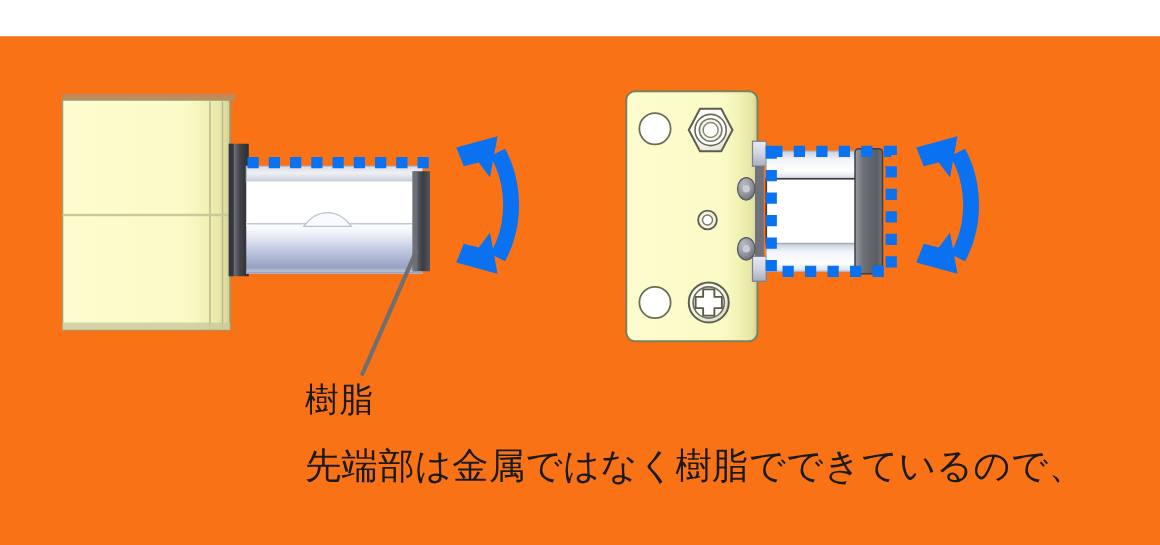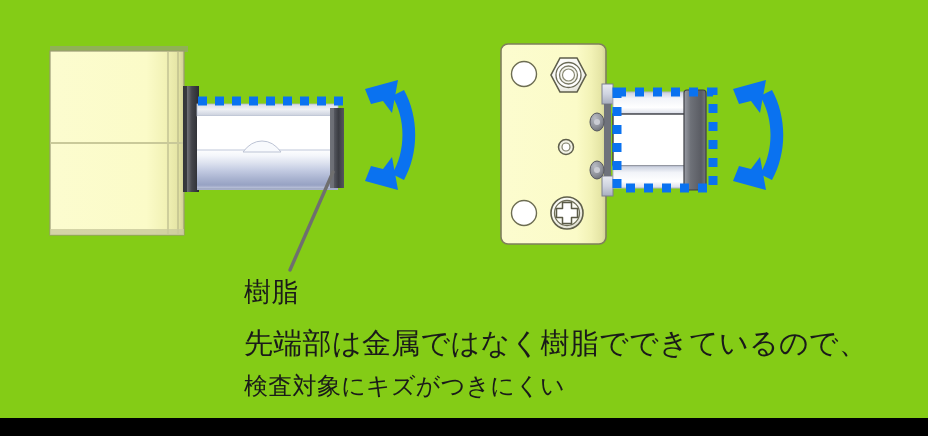--- a/index.html
+++ b/index.html
@@ -10,21 +10,22 @@
   body {
     width: 928px;
     height: 436px;
     position: relative;
     overflow: hidden;
     font-family: "Liberation Sans", "DejaVu Sans", sans-serif;
   }
   .stage {
     position: absolute;
     inset: 0;
-    background: #84cc16;
+    background: #f97316;
+    margin-top: 29px;
   }
   svg.layer {
     position: absolute;
     left: 0;
     top: 0;
     width: 928px;
     height: 436px;
     display: block;
   }
   .txt {
@@ -243,17 +244,16 @@
         <path d="M 733 89 L 766 80 L 760 113 L 751 101 L 739 104 Z"></path>
         <path d="M 733 181 L 766 190 L 760 157 L 751 169 L 739 166 Z"></path>
       </g>
     </g>
   </svg>
 
   <div class="txt" id="resin-callout-label">樹脂</div>
 
   <div class="txt" id="caption-line-1">先端部は金属ではなく樹脂でできているので、</div>
 
-  <div class="txt" id="caption-line-2">検査対象にキズがつきにくい</div>
 
   <div id="bottom-bar"></div>
 
 </div>
 
 </body></html>

